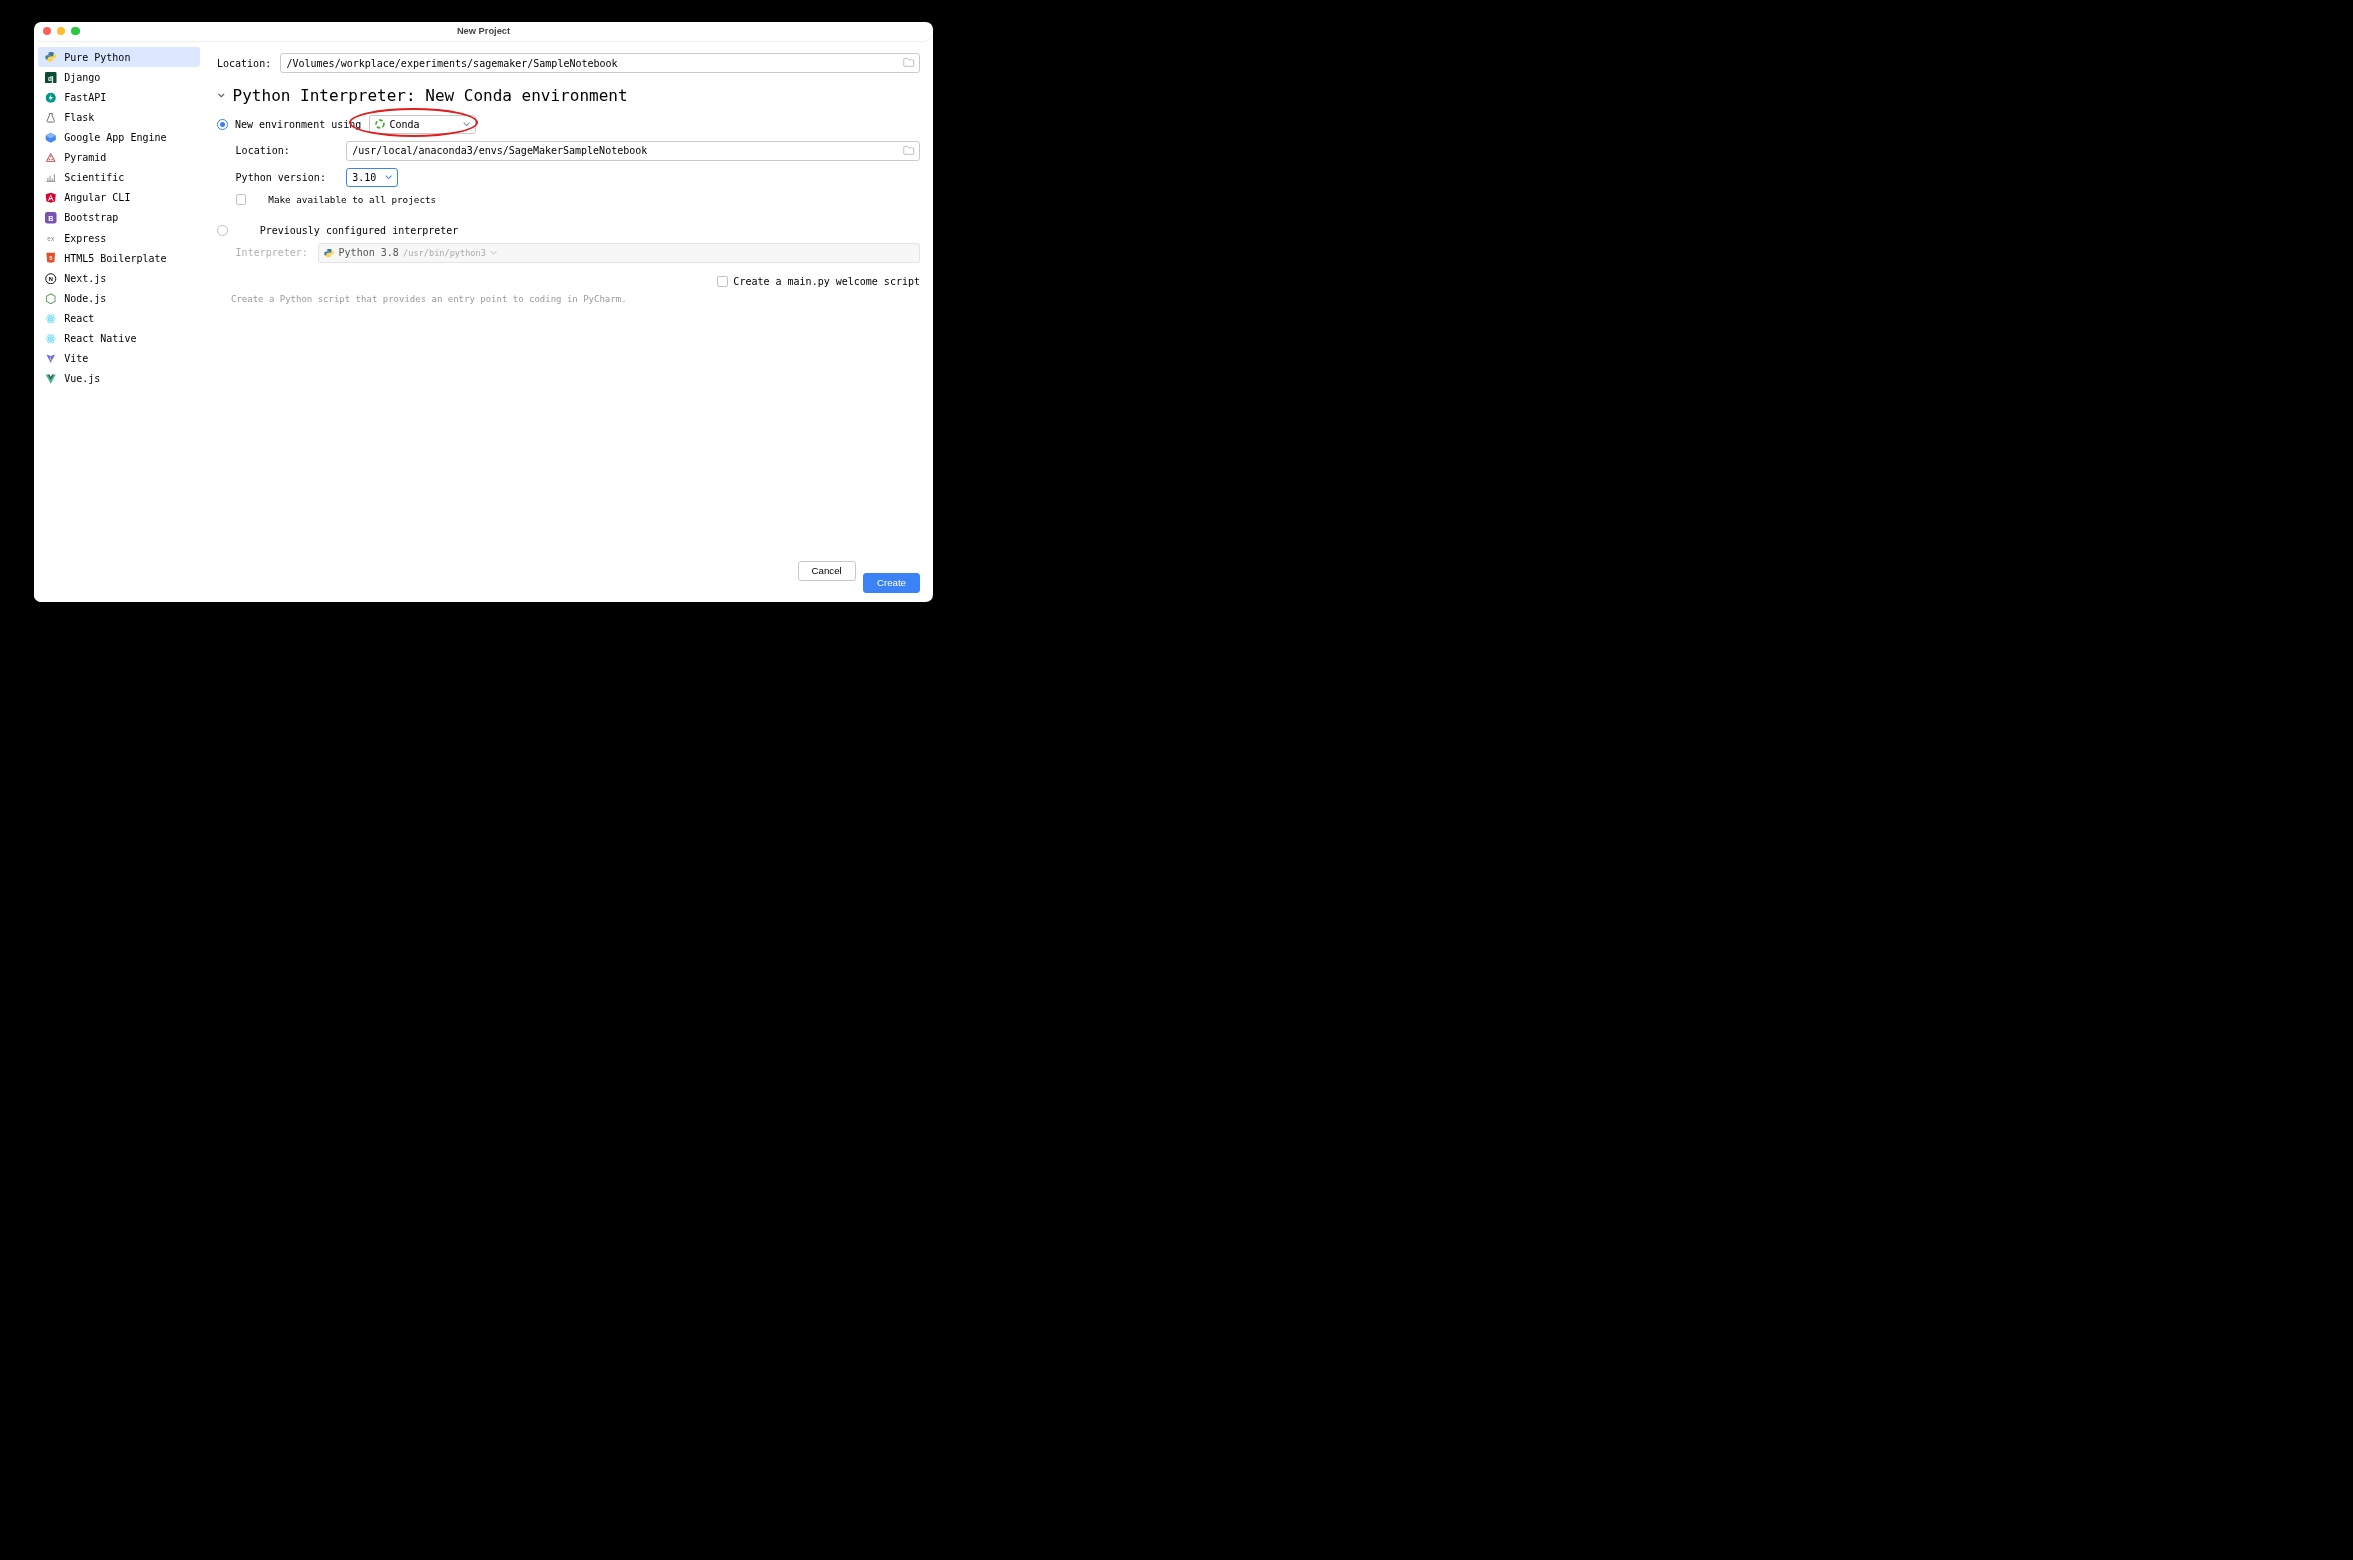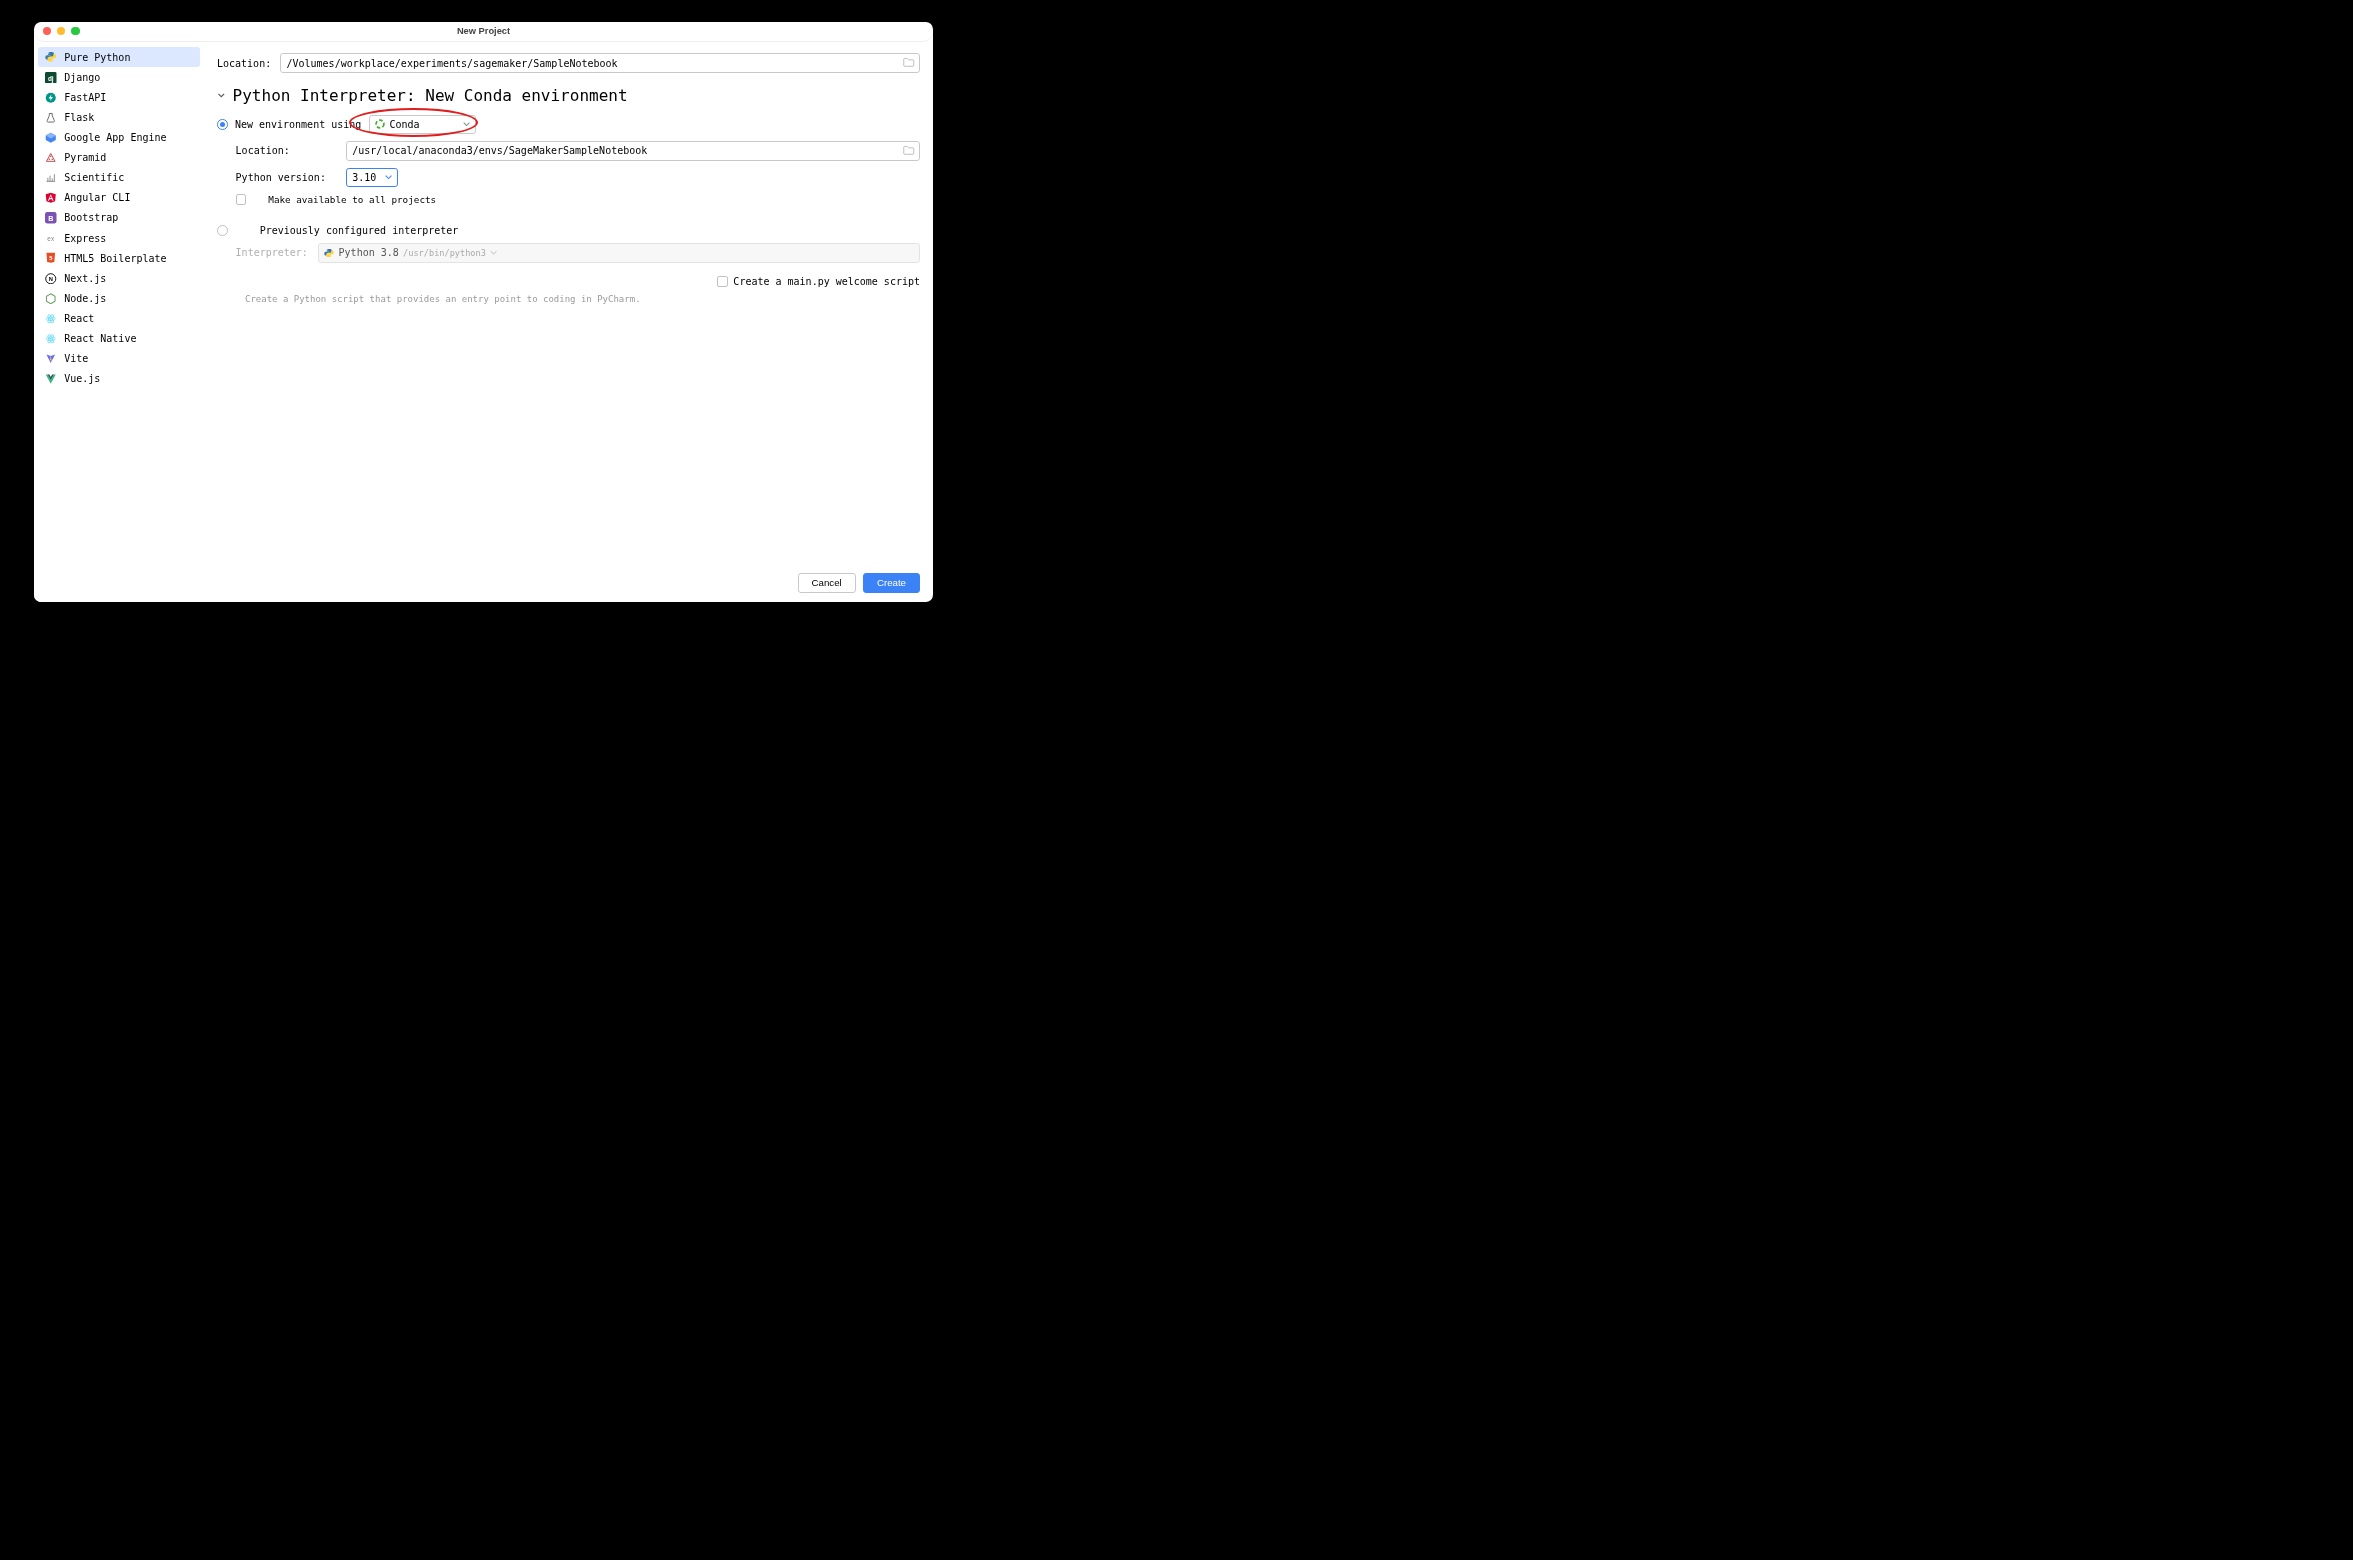--- a/index.html
+++ b/index.html
@@ -97,21 +97,21 @@
     background:#fff;
     cursor:pointer;
   }
   .select .caret { position:absolute; right:4.3px; top:50%; transform:translateY(-50%); color:#888; }
   .select.focused { border:1.1px solid #3b82f6; }
   .subrow { display:flex; align-items:center; gap:10px; margin:7.2px 0; }
   .sublabel { width:100px; font-size:10px; }
   .checkbox {
     width:10.7px; height:10.7px; border:1.1px solid #c0c0c0; border-radius:2.1px; display:inline-block; flex-shrink:0;
   }
-  .hint { font-size:9px; color:#9a9a9a; margin-left:28px; margin-top:1.4px; font-family: "SF Mono", Menlo, monospace;}
+  .hint { font-size:9px; color:#9a9a9a; margin-left:14px; margin-top:1.4px; font-family: "SF Mono", Menlo, monospace;}
   .interp-field {
     flex:1;
     height:20px;
     border:0.7px solid #e3e3e3;
     background:#f7f7f7;
     border-radius:2.9px;
     padding: 0 18.6px 0 5.7px;
     font-size:10px;
     display:flex; align-items:center; gap:4.3px;
     color:#555;
@@ -120,21 +120,21 @@
   .interp-field .sub-path { color:#aaa; font-size:8.6px; }
   .disabled { color:#b0b0b0; }
   .footer {
     position:absolute; bottom:8.6px; right:13px; display:flex; gap:7.2px;
   }
   .btn {
     height:20px; padding:0 13px; border-radius:2.9px; font-size:9.7px;
     font-family: -apple-system, BlinkMacSystemFont, sans-serif;
     display:inline-flex; align-items:center; cursor:pointer; border:0.7px solid #c9c9c9; background:#fff;
   }
-  .btn.primary { background:#3b82f6; color:#fff; border-color:#3b82f6; }
+  .btn.primary { background:#3b82f6; color:#fff; border-color:#3b82f6;margin-top:12px; }
   .red-ellipse {
     position:absolute;
     border:2.1px solid #e11d1d;
     border-radius:50%;
     pointer-events:none;
   }
 </style>
 </head>
 <body>
 

